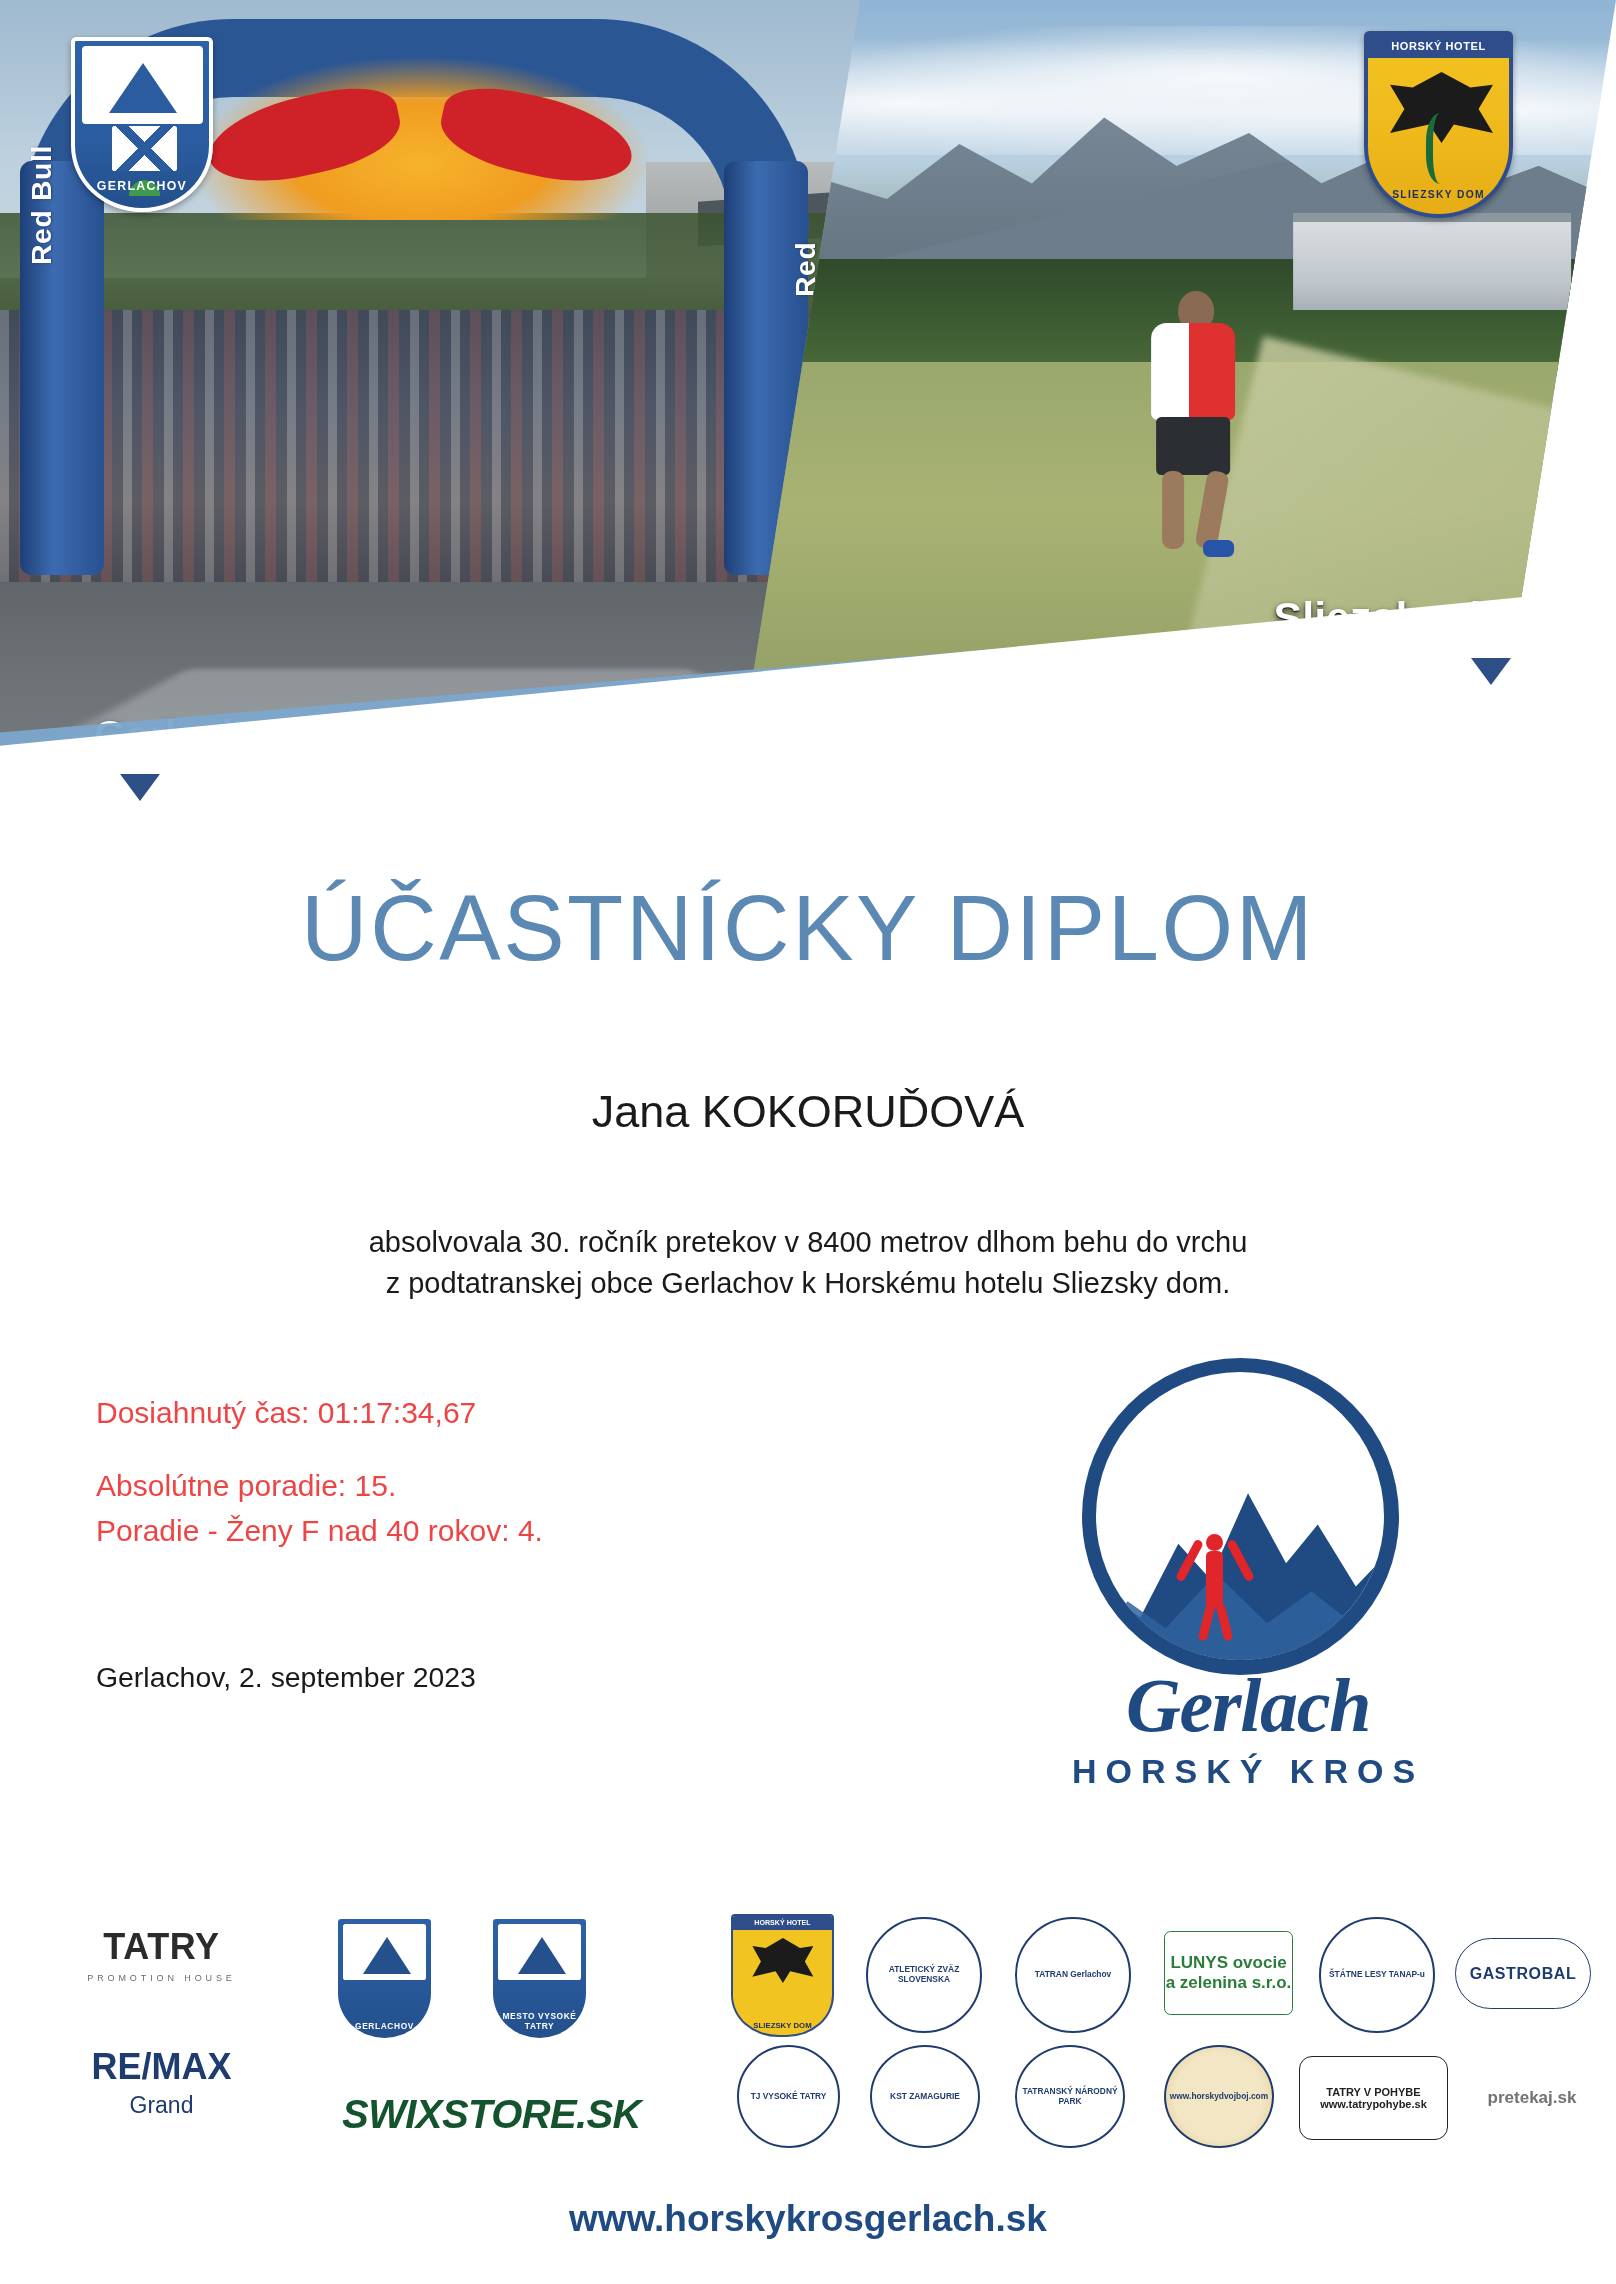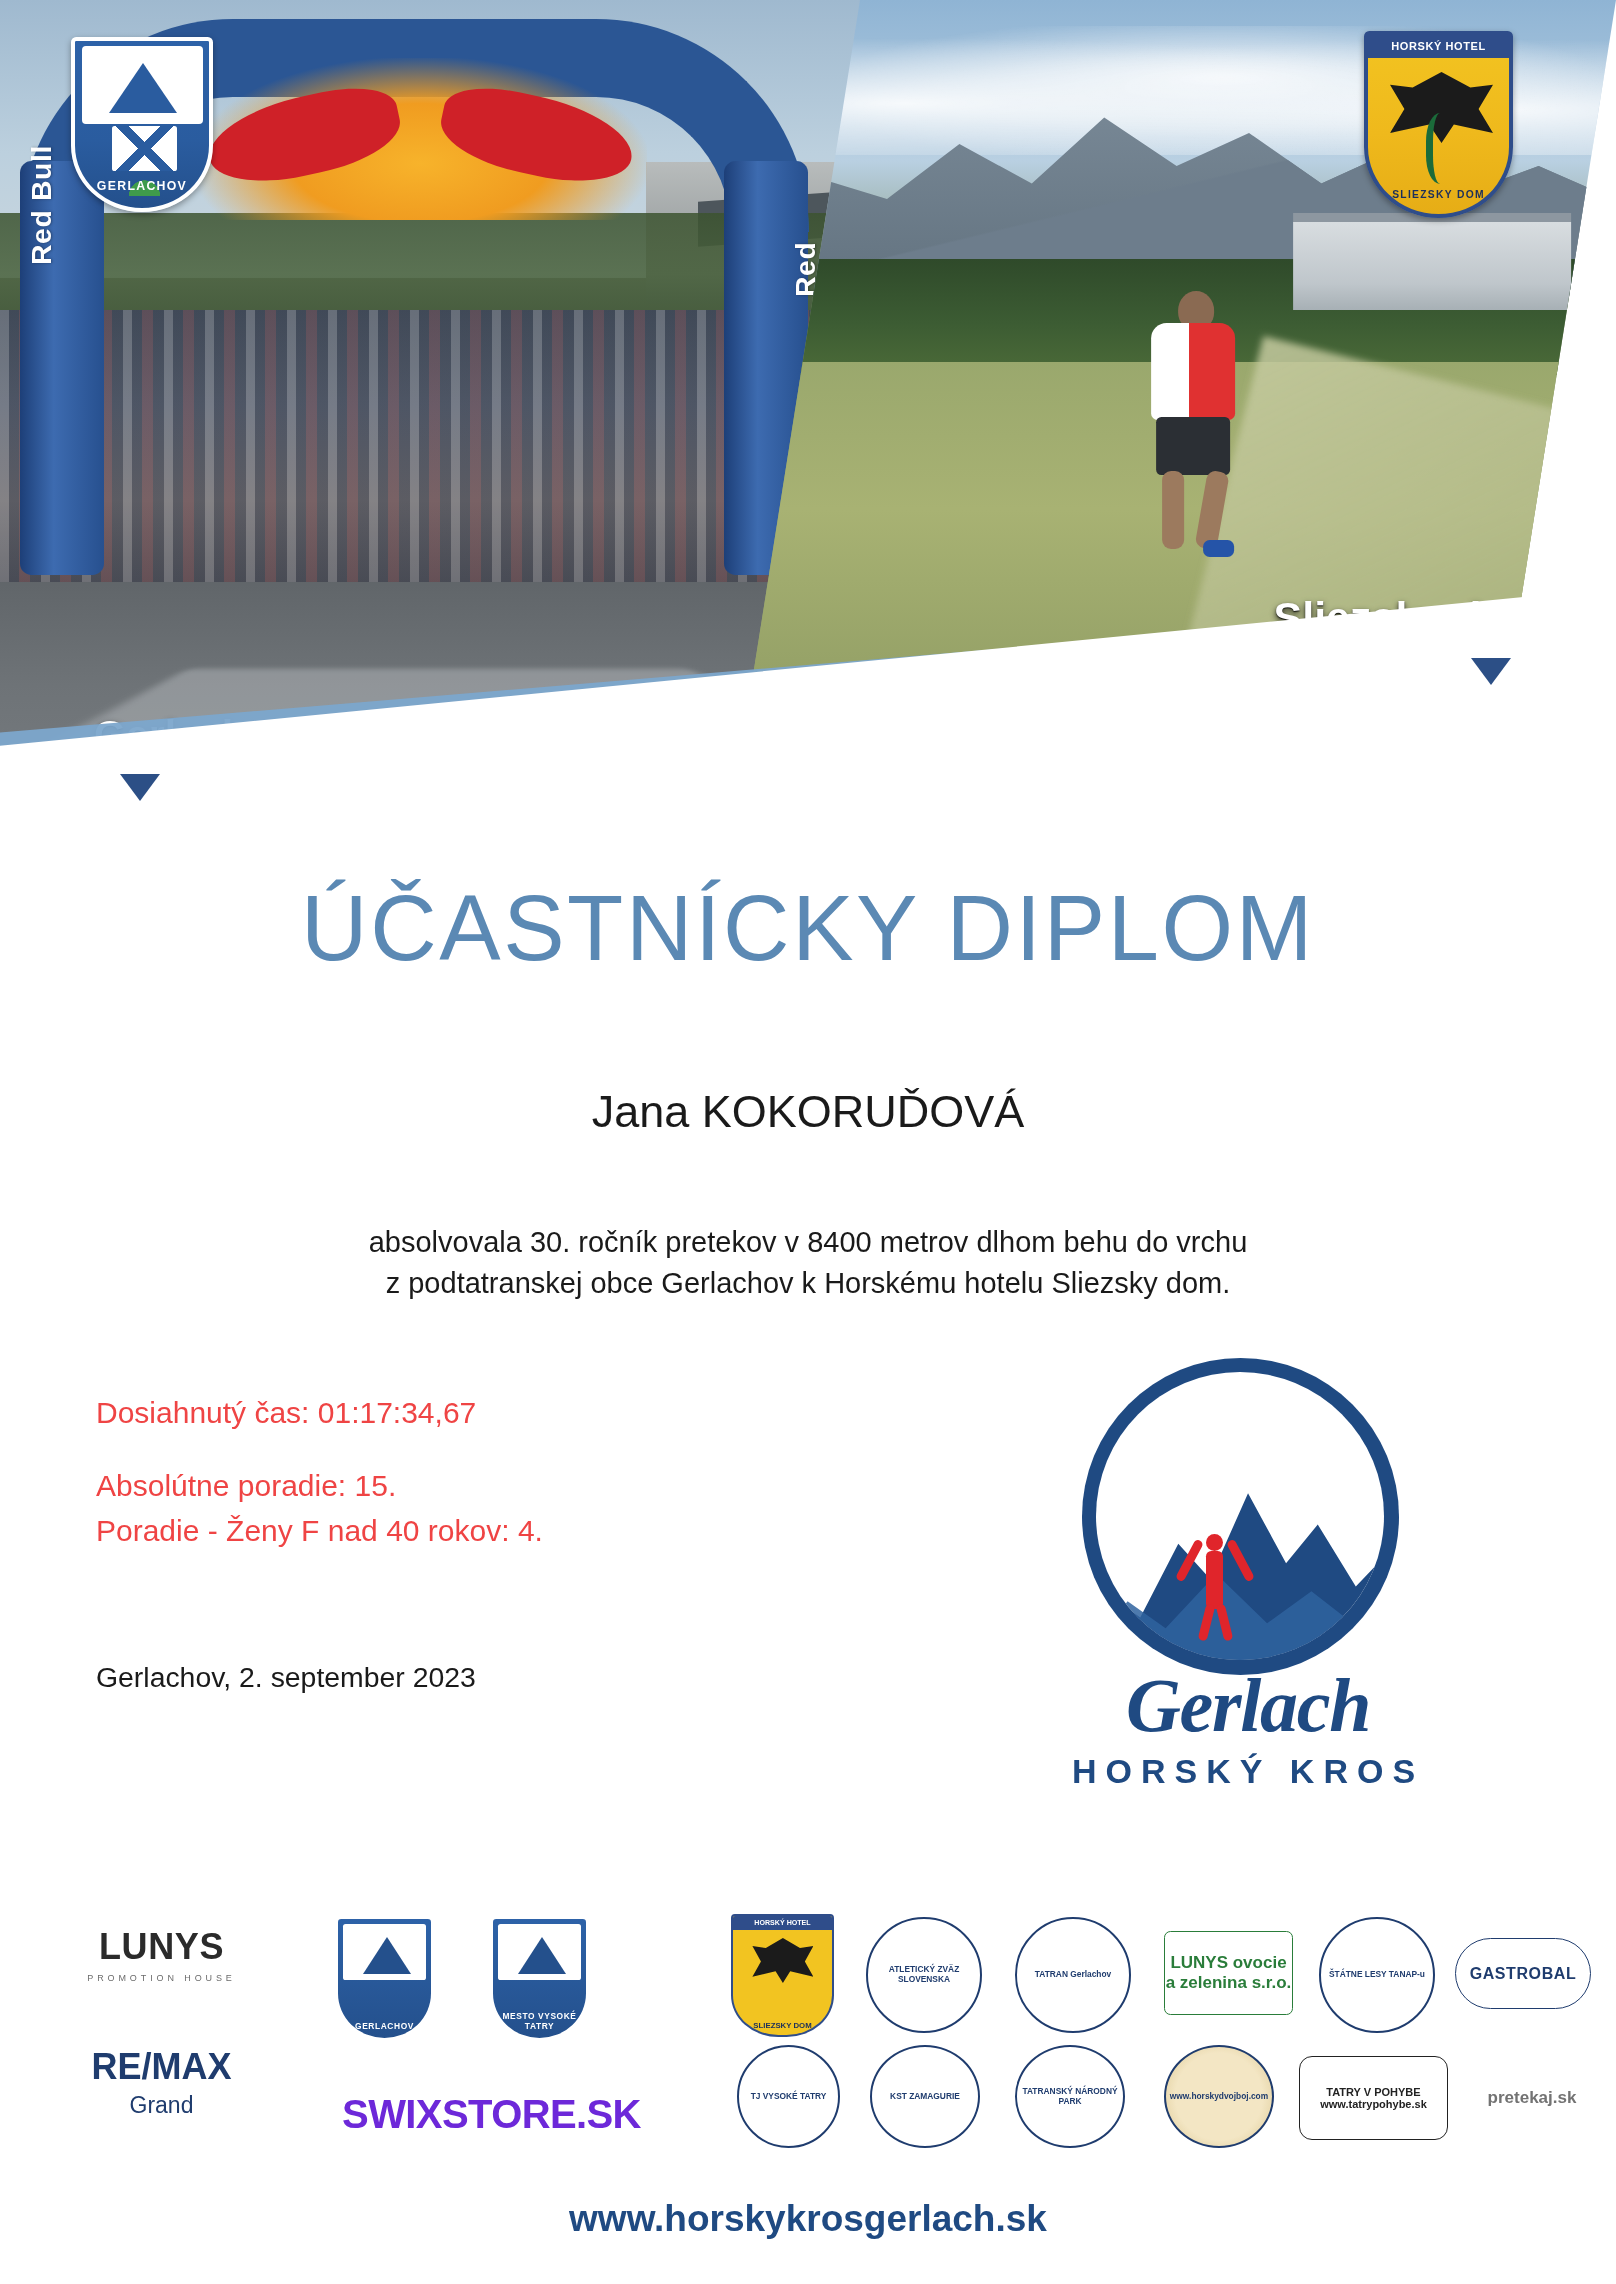--- a/index.html
+++ b/index.html
@@ -447,21 +447,21 @@
   }
   .sp-ajla { left: 58px; top: 10.3px; width: 207px; height: 71px;
     font-size: 36px; color: #2b2b2b; letter-spacing: 0.6px; }
   .sp-ajla-sub { position: absolute; left: 58px; top: 72px; width: 207px;
     font-size: 9px; letter-spacing: 3.9px; color: #6b6b6b; text-align: center; }
   .sp-remax { left: 58px; top: 140px; width: 207px; height: 52px;
     font-size: 36px; color: #1f3c6e; }
   .sp-remax-sub { position: absolute; left: 58px; top: 191px; width: 207px;
     font-size: 23px; color: #1f3c6e; text-align: center; }
   .sp-swix { left: 317px; top: 187px; width: 349px; height: 52px;
-    font-size: 40px; color: #6d28d9; letter-spacing: -0.6px; }
+    font-size: 40px; color: #14532d; font-style: italic; letter-spacing: -0.6px; }
 
   .sp-shield {
     border-radius: 5.2px 5.2px 50% 50% / 5.2px 5.2px 38% 38%;
     background: linear-gradient(to bottom, #2d62a8, #24508c);
     border: 2.6px solid #ffffff;
     color: #fff;
     font-size: 8.4px;
     align-items: flex-end;
     padding-bottom: 6.5px;
     letter-spacing: 0.6px;
@@ -645,21 +645,21 @@
         <div class="leg-r"></div>
       </div>
     </div>
     <div class="logo-word">Gerlach</div>
     <div class="logo-sub">HORSKÝ KROS</div>
   </div>
 
   <div class="sponsors">
 
     <div class="sp sp-ajla">
-      <span>LUNYS</span>
+      <span>TATRY</span>
     </div>
     <div class="sp-ajla-sub">PROMOTION HOUSE</div>
 
     <div class="sp sp-remax">
       <span>RE/MAX</span>
     </div>
     <div class="sp-remax-sub">Grand</div>
 
     <div class="sp sp-swix">
       <span>SWIXSTORE.SK</span>

